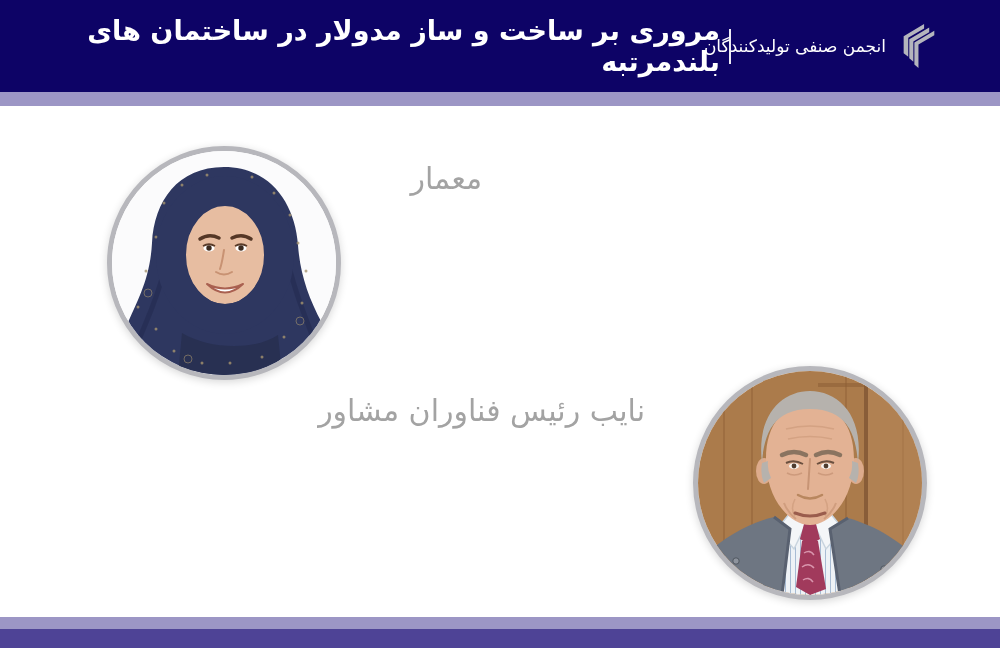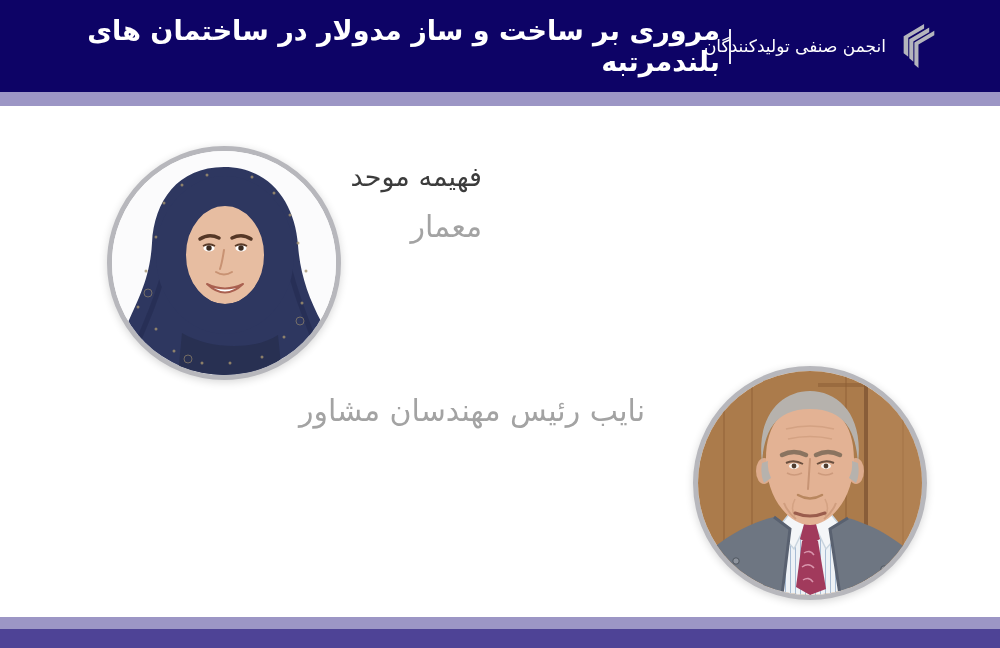--- a/index.html
+++ b/index.html
@@ -113,21 +113,20 @@
       <path d="M91,95 Q97,91.5 103,95" stroke="#5a3c2a" stroke-width="1.8" fill="none"></path>
       <ellipse cx="129" cy="97" rx="5.5" ry="3.6" fill="#ffffff"></ellipse>
       <circle cx="129" cy="97" r="2.7" fill="#3c2b20"></circle>
       <path d="M123,95 Q129,91.5 135,95" stroke="#5a3c2a" stroke-width="1.8" fill="none"></path>
       <path d="M112,99 Q110,112 108,118" stroke="#c89273" stroke-width="2" fill="none" stroke-linecap="round"></path>
       <path d="M104,121 Q112,126 120,121" stroke="#c89273" stroke-width="2" fill="none" stroke-linecap="round"></path>
       <path d="M95,133 Q113,150 131,133 Q113,142 95,133 Z" fill="#ffffff" stroke="#a96050" stroke-width="2" stroke-linejoin="round"></path>
     </svg>
   </div>
   <div class="person person-1">
-    <div class="name">فهیمه موحد</div>
     <div class="role">معمار</div>
   </div>
 
   <div class="photo photo-2">
     <svg viewBox="0 0 224 224" aria-hidden="true">
       <defs>
         <pattern id="shirt" width="5" height="5" patternUnits="userSpaceOnUse">
           <rect width="5" height="5" fill="#eef2f6"></rect>
           <line x1="2.5" y1="0" x2="2.5" y2="5" stroke="#a8bcd4" stroke-width="1"></line>
         </pattern>
@@ -187,19 +186,19 @@
       <ellipse cx="128" cy="95" rx="5" ry="3" fill="#f6f3ef"></ellipse>
         <circle cx="128" cy="95" r="2.4" fill="#4e3c2f"></circle>
       <path d="M89,102 Q96,106 104,102 M120,102 Q128,106 135,102" stroke="#c79475" stroke-width="1.5" fill="none" opacity="0.8"></path>
       <path d="M112,88 L110,118" stroke="#c79475" stroke-width="2" fill="none" stroke-linecap="round"></path>
       <path d="M100,124 Q112,131 124,124" stroke="#b9875f" stroke-width="2.5" fill="none" stroke-linecap="round"></path>
       <path d="M97,128 Q92,138 97,145 M127,128 Q132,138 127,145" stroke="#cf9e7e" stroke-width="1.5" fill="none" opacity="0.8"></path>
       <path d="M97,142 Q112,148 127,142" stroke="#9a5c4c" stroke-width="3" fill="none" stroke-linecap="round"></path>
     </svg>
   </div>
   <div class="person person-2">
-    <div class="role">نایب رئیس مهندسان مشاور</div>
+    <div class="role">نایب رئیس فناوران مشاور</div>
   </div>
 
   <div class="accent-bottom"></div>
   <div class="footer-bar"></div>
 
 </div>
 
 </body></html>

